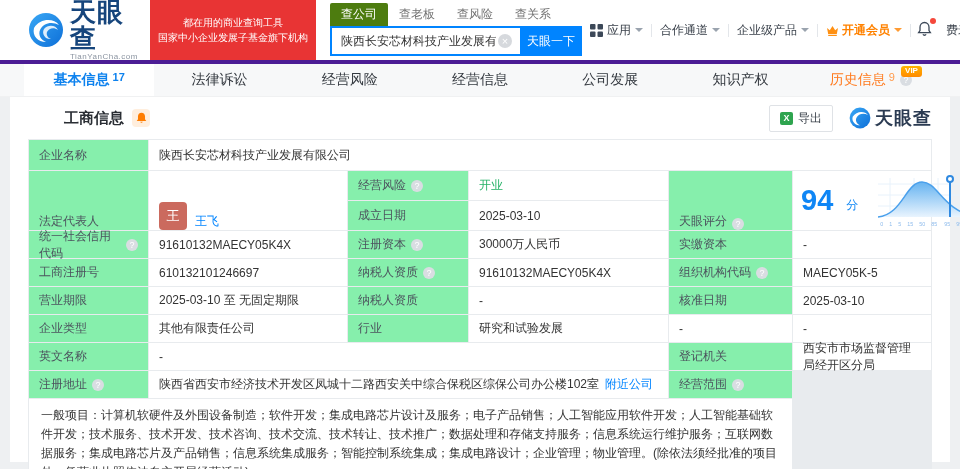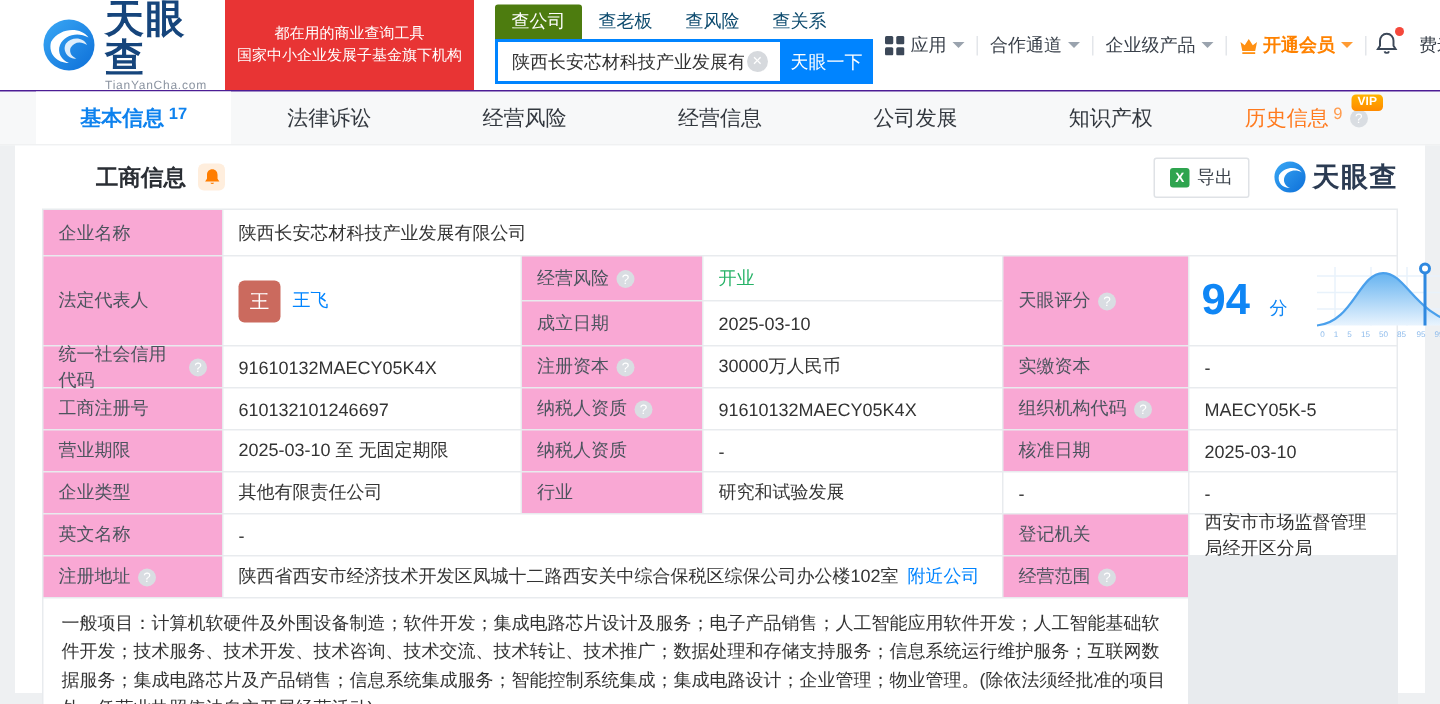--- a/index.html
+++ b/index.html
@@ -9,40 +9,40 @@
   .logo{display:flex;align-items:center;margin-left:28px;}
   .logo-swirl{width:36px;height:36px;flex:0 0 36px;}
   .logo-txt{margin-left:6px;line-height:1;}
   .logo-name{font-size:26px;font-weight:bold;color:#16457c;letter-spacing:1px;}
   .logo-dom{font-size:8px;color:#8b94a1;margin-top:2px;letter-spacing:.5px;}
   .slogan{margin-left:12px;background:#e83434;color:#fff;font-size:10px;line-height:1.5;
     padding:21px 8px;border-radius:2px;text-align:center;white-space:nowrap;}
   
   .search{margin-left:14px;position:relative;width:318px;}
   .stabs{display:flex;align-items:flex-end;height:22px;}
-  .stab{font-size:12px;color:#0c4a6e;padding:3px 11px;cursor:pointer;}
+  .stab{font-size:12px;color:#737373;padding:3px 11px;cursor:pointer;}
   .stab.act{background:#4d7c0f;color:#fff;border-radius:2px 2px 0 0;}
   .sbar{display:flex;height:30px;}
   .sinput{flex:1;border:2px solid #0084ff;border-right:none;outline:none;font-size:12px;color:#333;
     padding:0 24px 0 9px;font-family:inherit;background:#fff;min-width:0;}
   .sclear{position:absolute;right:70px;top:30px;width:14px;height:14px;border-radius:50%;background:#d6d9dd;
     color:#fff;font-size:11px;line-height:14px;text-align:center;cursor:pointer;}
   .sbtn{width:62px;background:#0084ff;color:#fff;font-size:12px;border:none;cursor:pointer;font-family:inherit;}
   
   .nav{margin-left:auto;margin-right:12px;display:flex;align-items:center;font-size:12px;color:#39404a;white-space:nowrap;}
   .nav-item{display:flex;align-items:center;cursor:pointer;padding:0 8px;}
   .sep{width:1px;height:13px;background:#e3e6ea;}
   .caret{width:0;height:0;border:4px solid transparent;border-top-color:#9aa3ae;margin:4px 0 0 4px;}
   .vip-link{color:#ff8200;font-weight:bold;}
   .vip-link .caret{border-top-color:#ff9b33;}
   .bell-wrap{position:relative;padding:0 6px;cursor:pointer;}
   .red-dot{position:absolute;top:-3px;right:2px;width:6px;height:6px;border-radius:50%;background:#f5483b;}
   
   .tabbar{position:absolute;top:60px;left:0;width:960px;height:37px;background:#f7f8f9;
-    border-top:1px solid #4c1d95;border-bottom:1px solid #f0f1f2;display:flex;padding:0 24px;box-sizing:border-box;}
+    border-top:4px solid #4c1d95;border-bottom:1px solid #f0f1f2;display:flex;padding:0 24px;box-sizing:border-box;}
   .tab{flex:1;max-width:132px;display:flex;align-items:center;justify-content:center;font-size:14px;color:#33383f;
     cursor:pointer;position:relative;}
   .tab .cnt{font-size:11px;margin-left:3px;margin-top:-6px;}
   .tab.active{background:#fff;color:#0e82ee;font-weight:bold;}
   .tab.active .cnt{color:#0e82ee;}
   .tab.hist{color:#ff7a1e;}
   .tab.hist .cnt{color:#ff9b4d;}
   .vipbadge{position:absolute;top:2px;right:14px;background:linear-gradient(180deg,#ffb400,#ff8a00);
     color:#fff;font-size:8px;font-weight:bold;padding:1px 4px;border-radius:3px;line-height:1.1;}
   .q{display:inline-block;width:12px;height:12px;border-radius:50%;background:#d9dde2;color:#fff;
@@ -58,23 +58,23 @@
     padding:4px 10px;font-size:12px;color:#3b424b;cursor:pointer;font-family:inherit;}
   .xls{width:13px;height:13px;background:#2ea44f;border-radius:2px;color:#fff;font-size:9px;font-weight:bold;
     line-height:13px;text-align:center;margin-right:5px;}
   .wm{display:flex;align-items:center;margin-left:16px;}
   .wm-name{font-size:18px;font-weight:bold;color:#2b3b52;margin-left:4px;letter-spacing:1px;}
   
   .tbl{margin:2px 18px 0 18px;display:grid;background:#e8ebee;gap:1px;padding:1px;
     grid-template-columns:119px 198px 120px 199px 123px 1fr;
     grid-template-rows:30px 29px 29px repeat(6,27px) auto;}
   .c{display:flex;align-items:center;font-size:12px;padding:0 10px;min-width:0;}
-  .lb{background:#f9a8d4;color:#4c545e;}
+  .lb{background:#86efac;color:#4c545e;}
   .vl{background:#fff;color:#333;}
-  .rs2{grid-row:span 2;}
+  .rs2{grid-row:span 2;align-items:flex-end;}
   .cs3{grid-column:span 3;}
   .cs5{grid-column:span 5;}
   .link{color:#0084ff;cursor:pointer;}
   .green{color:#26b267;}
   .avatar{width:28px;height:28px;border-radius:4px;background:#cb6a5e;color:#fff;font-size:13px;
     display:flex;align-items:center;justify-content:center;margin-right:8px;flex:0 0 28px;cursor:pointer;}
   .scope{display:block;padding:7px 12px;line-height:19px;font-size:12px;color:#333;}
   .addr-link{margin-left:6px;white-space:nowrap;}
   
   .score-cell{padding:2px 8px;display:flex;align-items:center;gap:12px;}

